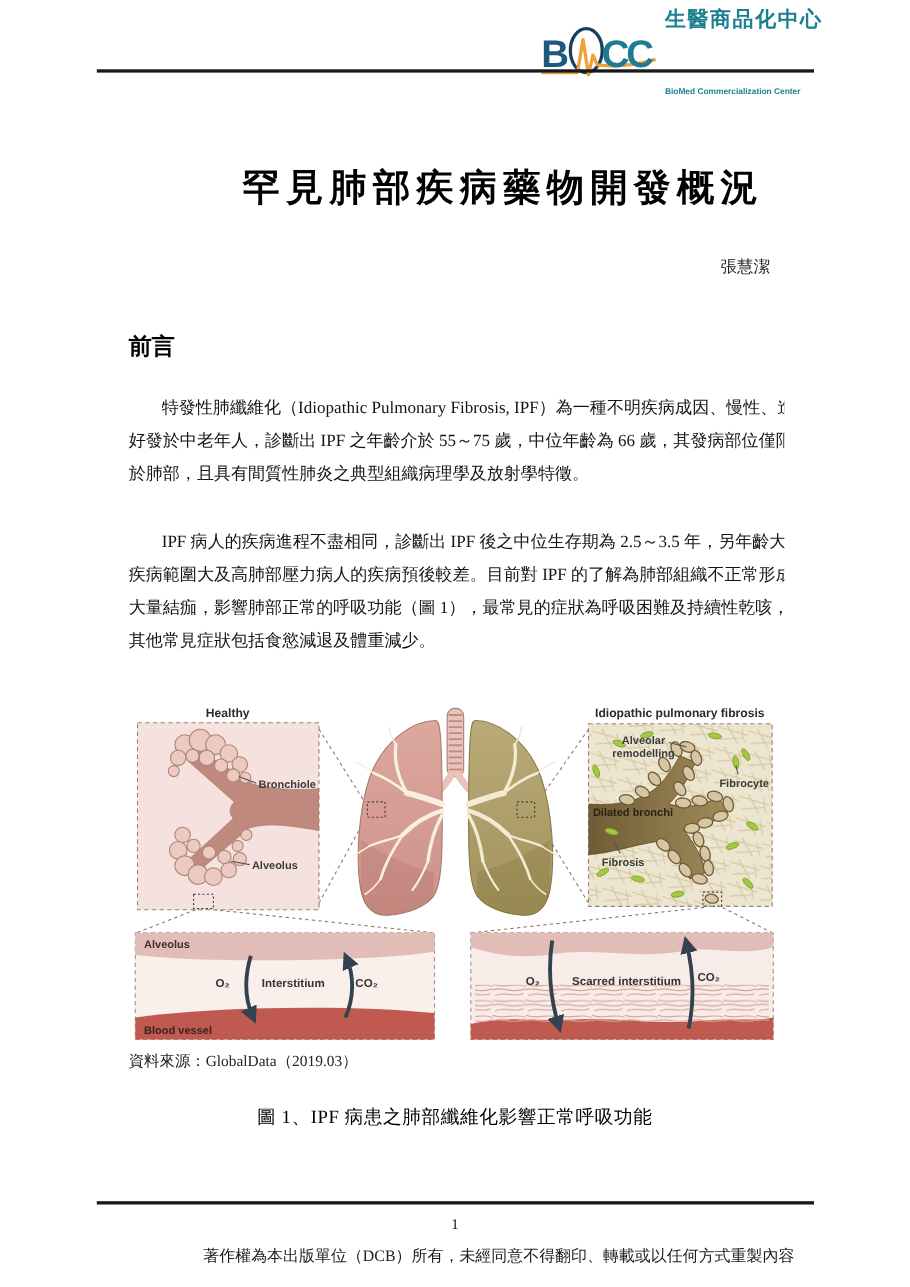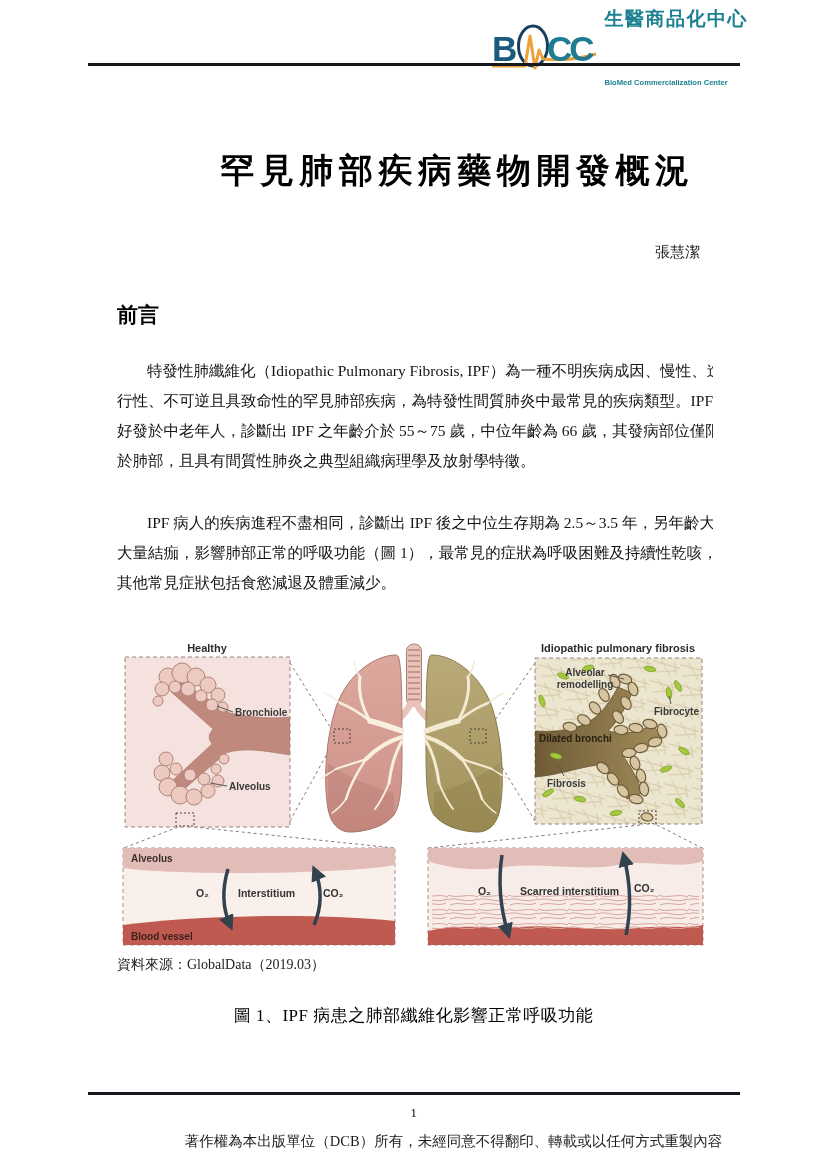--- a/index.html
+++ b/index.html
@@ -10,21 +10,21 @@
   .logo{position:absolute;top:9px;right:79px;display:flex;align-items:center;gap:8px;}
   .logo-names{display:flex;flex-direction:column;line-height:1.05;gap:48px;}
   .logo-zh{font-family:"Liberation Sans",sans-serif;font-weight:bold;font-size:19px;
            color:#1b8191;letter-spacing:1.5px;}
   .logo-en{font-family:"Liberation Sans",sans-serif;font-weight:bold;font-size:7.6px;
            color:#1b8191;margin-top:2px;}
   
   .doc-title{position:absolute;top:148px;left:0;width:100%;text-align:center;
              font-family:"Liberation Sans",sans-serif;font-weight:bold;font-size:34px;
              letter-spacing:5.5px;color:#000;padding-left:44px;}
-  .author{position:absolute;top:243px;right:127px;font-size:15px;color:#222;}
+  .author{position:absolute;top:233px;right:127px;font-size:15px;color:#222;}
   .sect{position:absolute;top:301px;left:117px;font-family:"Liberation Sans",sans-serif;
         font-weight:bold;font-size:21px;color:#000;}
   
   .bodytext{position:absolute;top:356px;left:117px;width:596px;}
   .para + .para{margin-top:32px;}
   .bline{height:30px;line-height:30px;font-size:15.5px;color:#141414;
          text-align:justify;text-align-last:justify;text-justify:inter-character;
          white-space:nowrap;overflow:hidden;}
   .bline.last{text-align-last:left;}
   .bline.first{text-indent:30px;}
@@ -58,26 +58,26 @@
   </div>
   <div class="rule" style="top:63px;"></div>
 
   <h1 class="doc-title" style="margin:0;">罕見肺部疾病藥物開發概況</h1>
   <div class="author">張慧潔</div>
   <h2 class="sect" style="margin:0;">前言</h2>
 
   <div class="bodytext">
       <div class="para">
         <div class="bline first">特發性肺纖維化（Idiopathic Pulmonary Fibrosis, IPF）為一種不明疾病成因、慢性、進</div>
-        <div class="bline">行性、不可逆且具致命性的罕見肺部疾病，為特發性間質肺炎中最常見的疾病類型。IPF</div>
         <div class="bline">好發於中老年人，診斷出 IPF 之年齡介於 55～75 歲，中位年齡為 66 歲，其發病部位僅限</div>
         <div class="bline last">於肺部，且具有間質性肺炎之典型組織病理學及放射學特徵。</div>
       </div>
       <div class="para">
         <div class="bline first">IPF 病人的疾病進程不盡相同，診斷出 IPF 後之中位生存期為 2.5～3.5 年，另年齡大</div>
+        <div class="bline">疾病範圍大及高肺部壓力病人的疾病預後較差。目前對 IPF 的了解為肺部組織不正常形成</div>
         <div class="bline">大量結痂，影響肺部正常的呼吸功能（圖 1），最常見的症狀為呼吸困難及持續性乾咳，</div>
         <div class="bline last">其他常見症狀包括食慾減退及體重減少。</div>
       </div>
     </div>
 
   <svg class="fig" viewBox="0 0 594 312">
     <defs>
       <linearGradient id="lungL" x1="0" y1="0" x2="0" y2="1">
         <stop offset="0" stop-color="#dca89e"></stop>
           <stop offset="1" stop-color="#cd9188"></stop>

